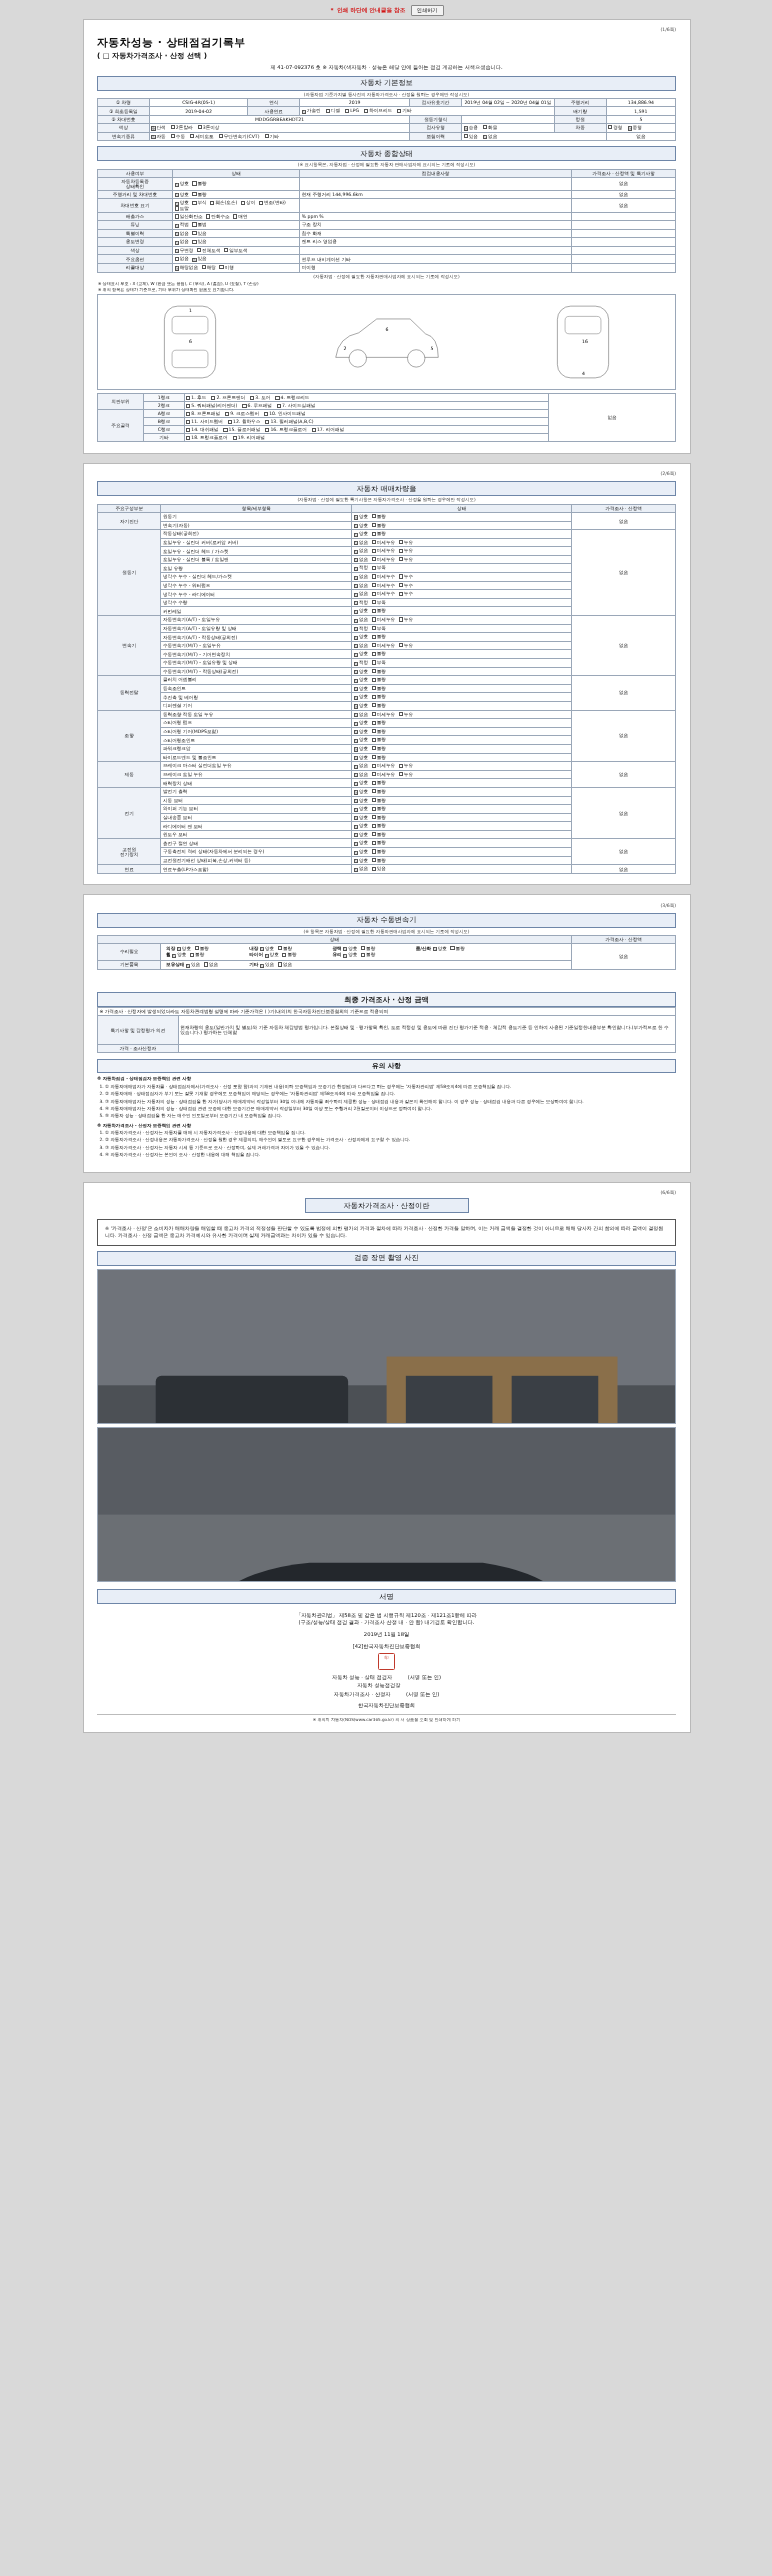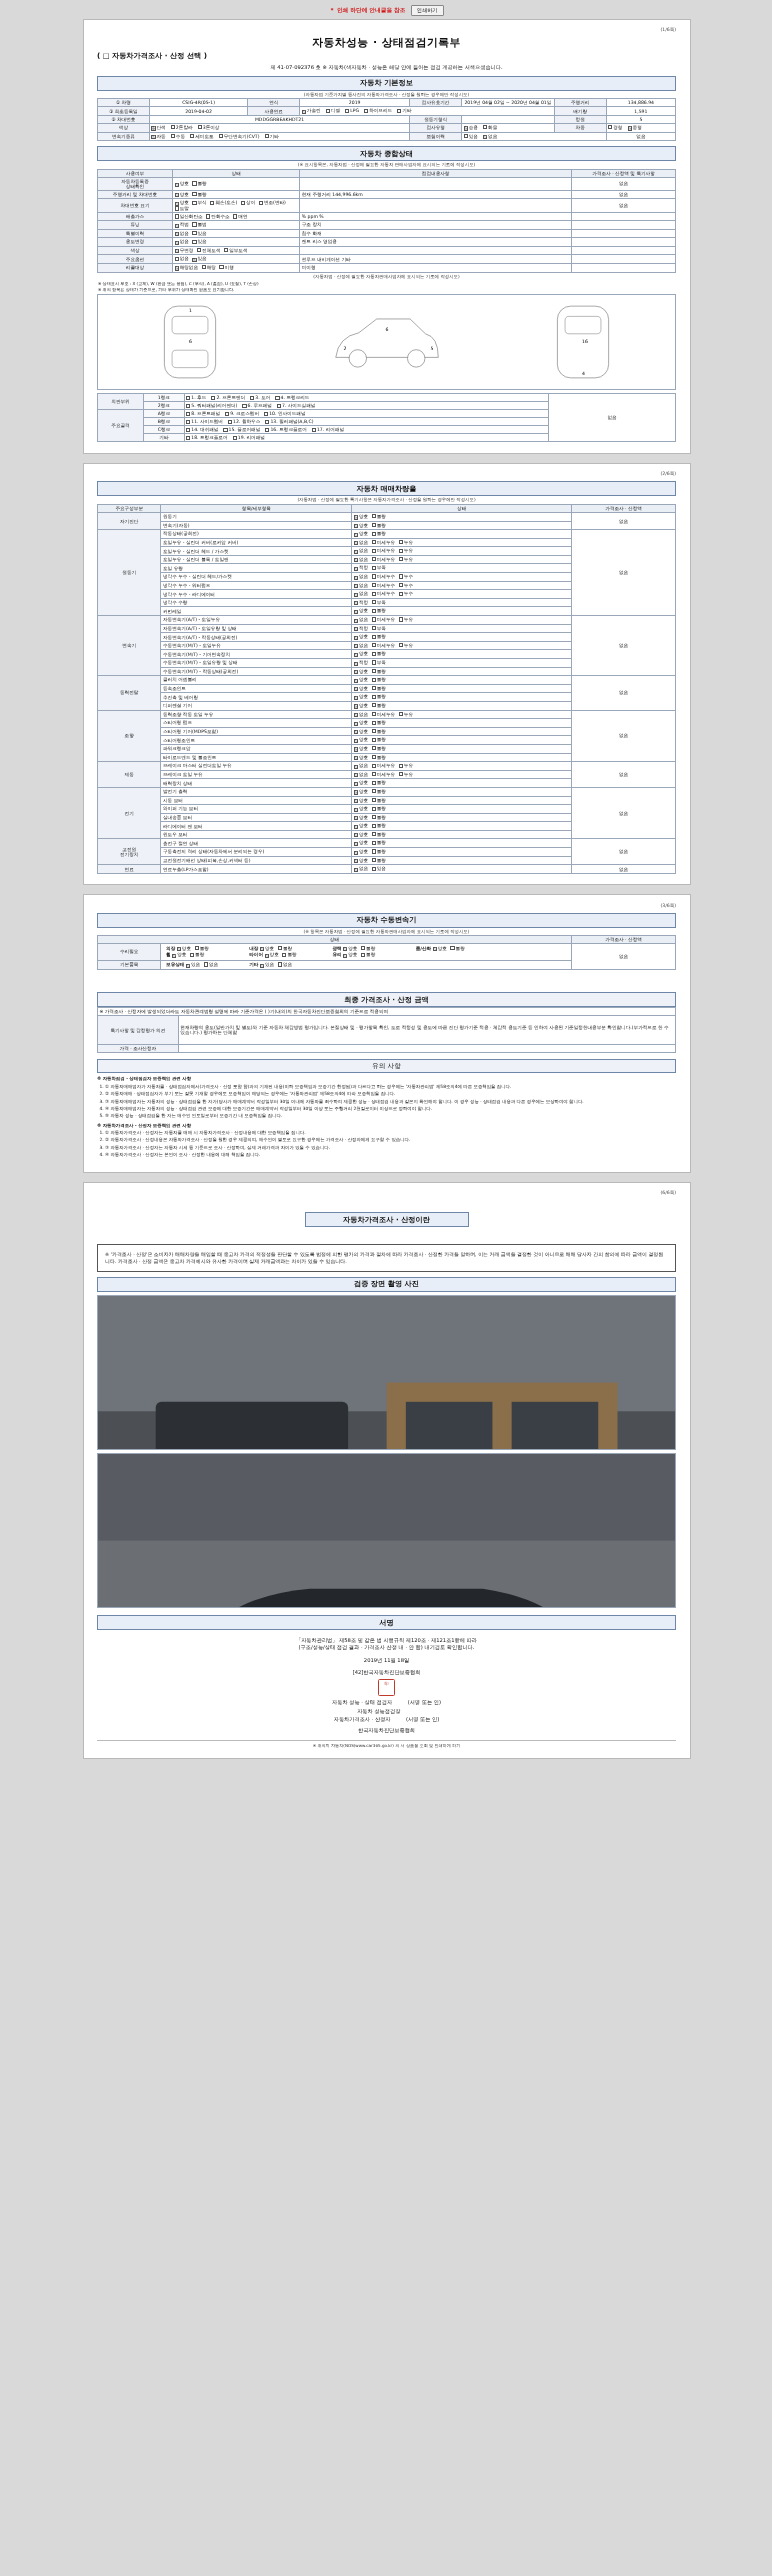--- a/index.html
+++ b/index.html
@@ -23,26 +23,26 @@
     width:608px; margin:5.2px auto 3.1px auto;
     display:flex; justify-content:center; align-items:center; gap:5.2px;
     font-size:5.7px;
   }
   .topbar .redlink { color:#d21414; font-weight:bold; }
   .btn-print {
     border:0.5px solid #888; background:#f2f2f2; padding:1px 5.2px;
     font-size:5.2px; border-radius:1px; cursor:pointer;
   }
   .pgno { text-align:right; font-size:4.6px; color:#444; margin-bottom:1px;}
-  .title-main { text-align:center; font-size:10.8px; font-weight:bold; letter-spacing:0.5px; margin:3.1px 0 1px 0;}
+  .title-main { text-align:left; font-size:10.8px; font-weight:bold; letter-spacing:0.5px; margin:3.1px 0 1px 0;}
   .title-sub { text-align:left; font-size:7.2px; font-weight:bold; margin-bottom:3.1px;}
   .lead { text-align:center; font-size:5.2px; margin:2.1px 0 5.2px 0;}
 
   .sec-head {
-    text-align:center; font-weight:bold; font-size:7.2px;
+    text-align:center; font-weight:normal; font-size:7.2px;
     border:0.5px solid #6e86a8; background:#e8eef7; padding:1.5px 0; margin:5.2px 0 0 0;
   }
   .sec-note { text-align:center; font-size:4.4px; color:#333; padding:1px 0 1.5px 0;}
 
   table.grid { width:100%; border-collapse:collapse; table-layout:fixed; }
   table.grid th, table.grid td {
     border:0.5px solid #9aa7b8; padding:1px 1.5px; font-size:4.6px; vertical-align:middle;
   }
   table.grid th { background:#eaeff6; font-weight:normal; text-align:center; }
   .lbl { background:#eef2f8; text-align:center; }
@@ -56,21 +56,21 @@
   .cb.on { background:#444; box-shadow:inset 0 0 0 0.5px #fff; }
   .cb.on::after{ content:"✓"; font-size:3.6px; color:#fff; display:block; line-height:3.6px; text-align:center;}
   .opt { display:inline-block; margin-right:3.6px; white-space:nowrap; }
 
   .diagram { border:0.5px solid #9aa7b8; padding:3.1px; }
   .car-wrap { display:flex; justify-content:space-around; align-items:center; height:88px; }
 
   .photo-box { border:0.5px solid #9aa7b8; margin:3.1px 0; background:#333; height:155px; position:relative; overflow:hidden;}
   .photo-inner { position:absolute; inset:0; }
 
-  .notice-title { text-align:center; font-weight:normal; font-size:6.7px; border:0.5px solid #6e86a8; background:#eef2f8; padding:1.5px 0; margin:6.2px 0 3.1px;}
+  .notice-title { text-align:center; font-weight:bold; font-size:6.7px; border:0.5px solid #6e86a8; background:#eef2f8; padding:1.5px 0; margin:6.2px 0 3.1px;}
   .notice { font-size:4.4px; line-height:1.45; }
   .notice li { margin-bottom:1px; }
   .notice ol { padding-left:8.2px; margin:1px 0 3.1px 0;}
 
   .sign-area { margin-top:7.2px; font-size:5.2px; }
   .sign-row { display:flex; justify-content:center; gap:15.5px; margin:1.5px 0; }
   .stamp {
     display:inline-block; width:17.5px; height:17.5px; border:1px solid #c0392b; color:#c0392b;
     border-radius:1.5px; font-size:4.1px; text-align:center; line-height:1.1; padding-top:2.1px;
   }
@@ -630,21 +630,21 @@
         <li>① 자동차가격조사 · 산정자는 자동차를 매매 시 자동차가격조사 · 산정내용에 대한 보증책임을 집니다.</li>
         <li>② 자동차가격조사 · 산정내용은 자동차가격조사 · 산정을 원한 경우 제공되며, 매수인이 별도로 요구한 경우에는 가격조사 · 산정자에게 요구할 수 있습니다.</li>
         <li>③ 자동차가격조사 · 산정자는 자동차 시세 등 기준으로 조사 · 산정하며, 실제 거래가격과 차이가 있을 수 있습니다.</li>
         <li>④ 자동차가격조사 · 산정자는 본인이 조사 · 산정한 내용에 대해 책임을 집니다.</li>
       </ol>
   </div>
 </div>
 
 <div class="page">
   <div class="pgno">(6/6쪽)</div>
-  <div class="sec-head" style="width:164px;margin:17px auto">자동차가격조사 · 산정이란</div>
+  <div class="sec-head" style="width:164px;margin:3px auto">자동차가격조사 · 산정이란</div>
   <div class="warn-box">※ '가격조사 · 산정'은 소비자가 매매차량을 매입할 때 중고차 가격의 적정성을 판단할 수 있도록 법정에 의한 평가의 가격과 절차에 따라 가격조사 · 산정한 가격을 말하며, 이는 거래 금액을 결정한 것이 아니므로 매매 당사자 간의 합의에 따라 금액이 결정됩니다. 가격조사 · 산정 금액은 중고차 가격예시와 유사한 가격이며 실제 거래금액과는 차이가 있을 수 있습니다.</div>
 
   <div class="sec-head">검증 장면 촬영 사진</div>
   <div class="photo-box">
     <svg class="photo-inner" viewBox="0 0 600 300" preserveAspectRatio="none">
       <rect width="600" height="300" fill="#5d6167"></rect>
       <rect y="0" width="600" height="120" fill="#6f737a"></rect>
       <rect y="120" width="600" height="180" fill="#4c5055"></rect>
       <rect x="60" y="110" width="200" height="110" rx="6" fill="#2c3035"></rect>
       <rect x="300" y="90" width="240" height="150" fill="#8a6f4a"></rect>

